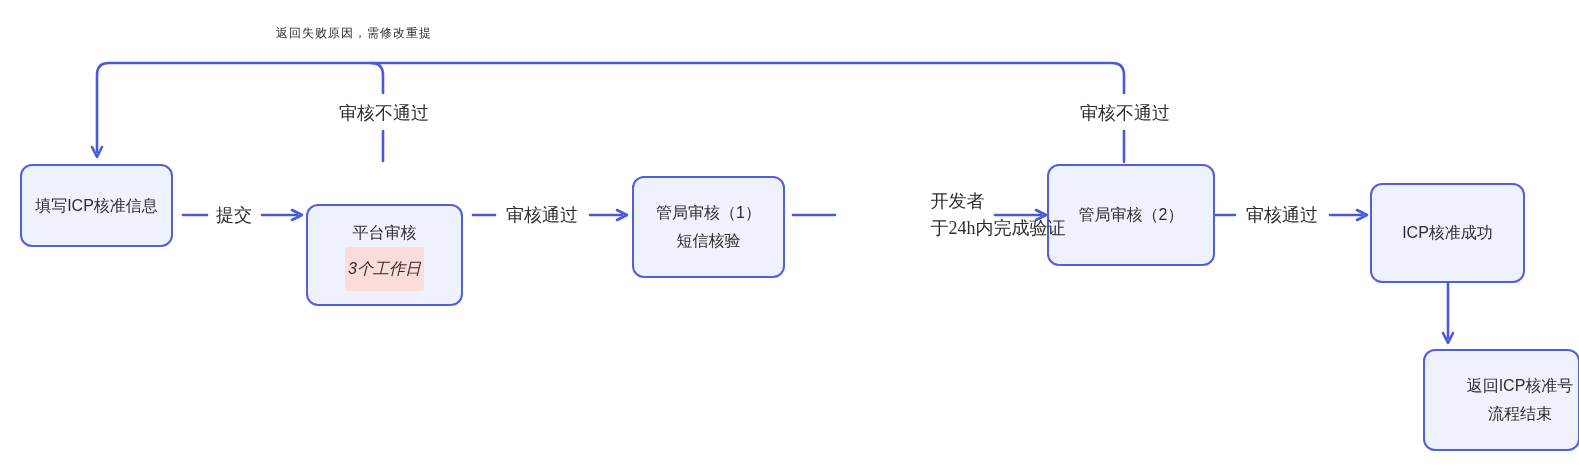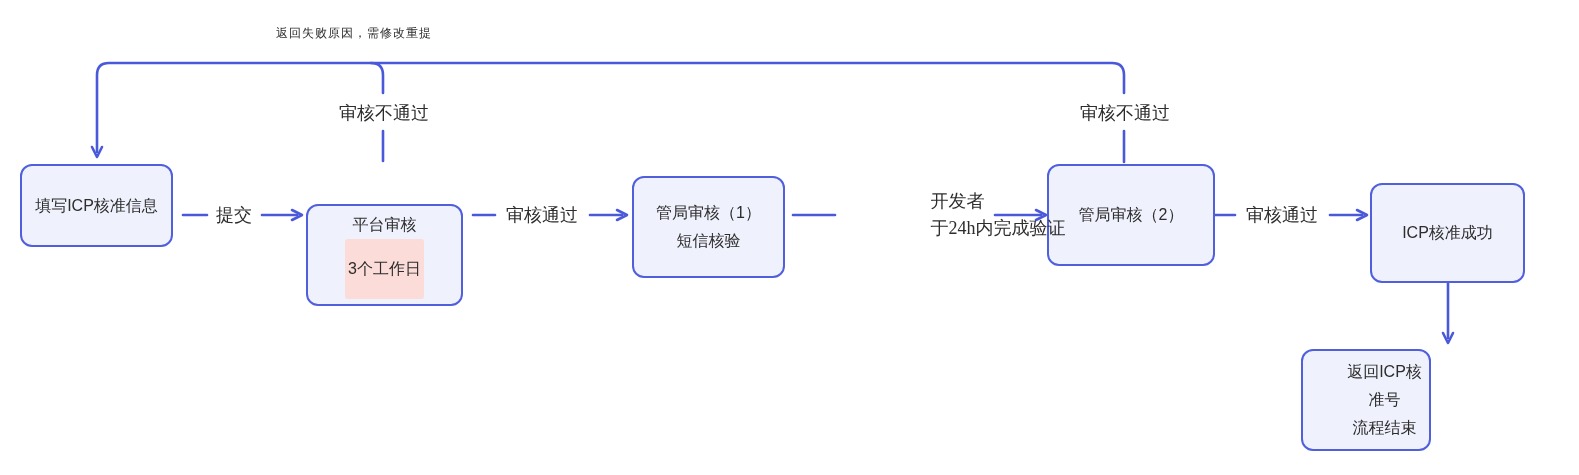--- a/index.html
+++ b/index.html
@@ -12,21 +12,21 @@
   *{box-sizing:border-box;}
   body{margin:0;background:#ffffff;font-family:"Liberation Sans",sans-serif;}
   .canvas{position:relative;width:1579px;height:475px;background:#ffffff;overflow:hidden;}
   .edges{position:absolute;left:0;top:0;width:1579px;height:475px;}
   .edges path{stroke:var(--line);stroke-width:2.6;fill:none;stroke-linecap:round;stroke-linejoin:round;}
   .node{
     position:absolute;display:flex;flex-direction:column;align-items:center;justify-content:center;
     border:2.6px solid var(--node-border);border-radius:12px;background:var(--node-fill);
     color:var(--text);font-size:16px;line-height:28px;text-align:center;
   }
-  .hl{background:var(--highlight-bg);border-radius:3px;padding:16px 3px;}
+  .hl{background:var(--highlight-bg);border-radius:3px;padding:8px 3px;font-style:italic;}
   .elabel{
     position:absolute;transform:translate(-50%,-50%);white-space:nowrap;
     color:var(--text);font-size:18px;line-height:27px;text-align:left;
   }
   .toplabel{
     position:absolute;transform:translate(-50%,-50%);white-space:nowrap;
     color:var(--text);font-size:12px;letter-spacing:1px;text-align:center;
   }
 </style>
 </head>
@@ -78,21 +78,21 @@
   </div>
 
   <div class="node" style="left:1047px;top:164px;width:168px;height:102px;">
     <span>管局审核（2）</span>
   </div>
 
   <div class="node" style="left:1370px;top:165px;width:155px;height:100px;margin-top:18px;">
     <span>ICP核准成功</span>
   </div>
 
-  <div class="node" style="left:1301px;top:349px;width:130px;height:102px;padding-left:37px;">
+  <div class="node" style="left:1423px;top:349px;width:157px;height:102px;padding-left:37px;">
     <span>返回ICP核准号</span>
     <span>流程结束</span>
   </div>
 
   <div class="toplabel" style="left:354px;top:33px;">返回失败原因，需修改重提</div>
 
   <div class="elabel" style="left:384px;top:113px;">审核不通过</div>
 
   <div class="elabel" style="left:1125px;top:113px;">审核不通过</div>
 

